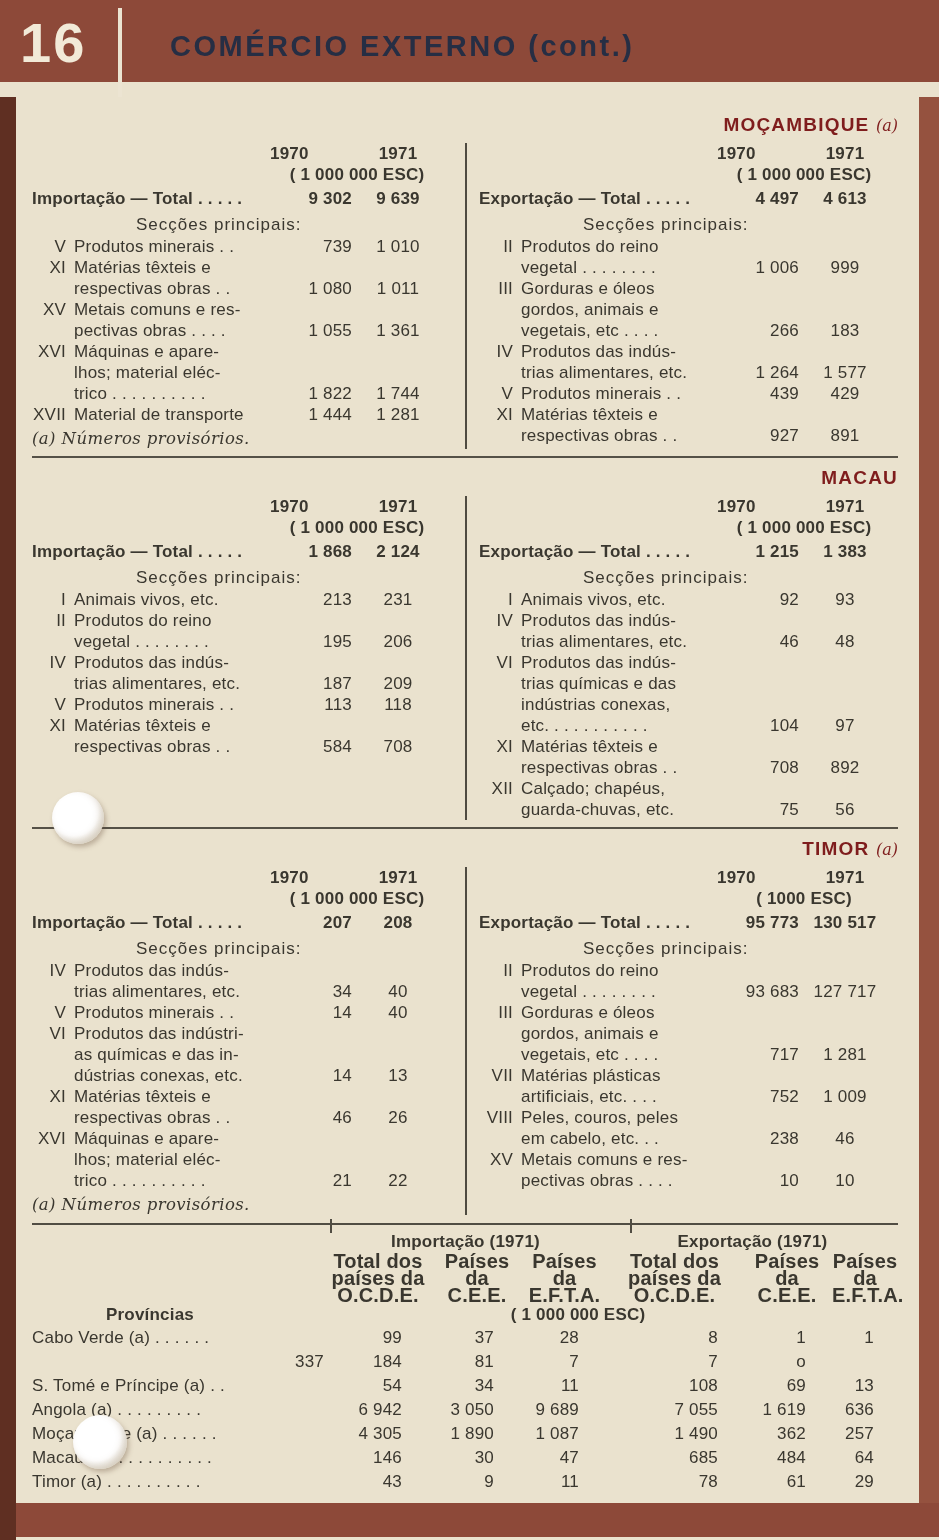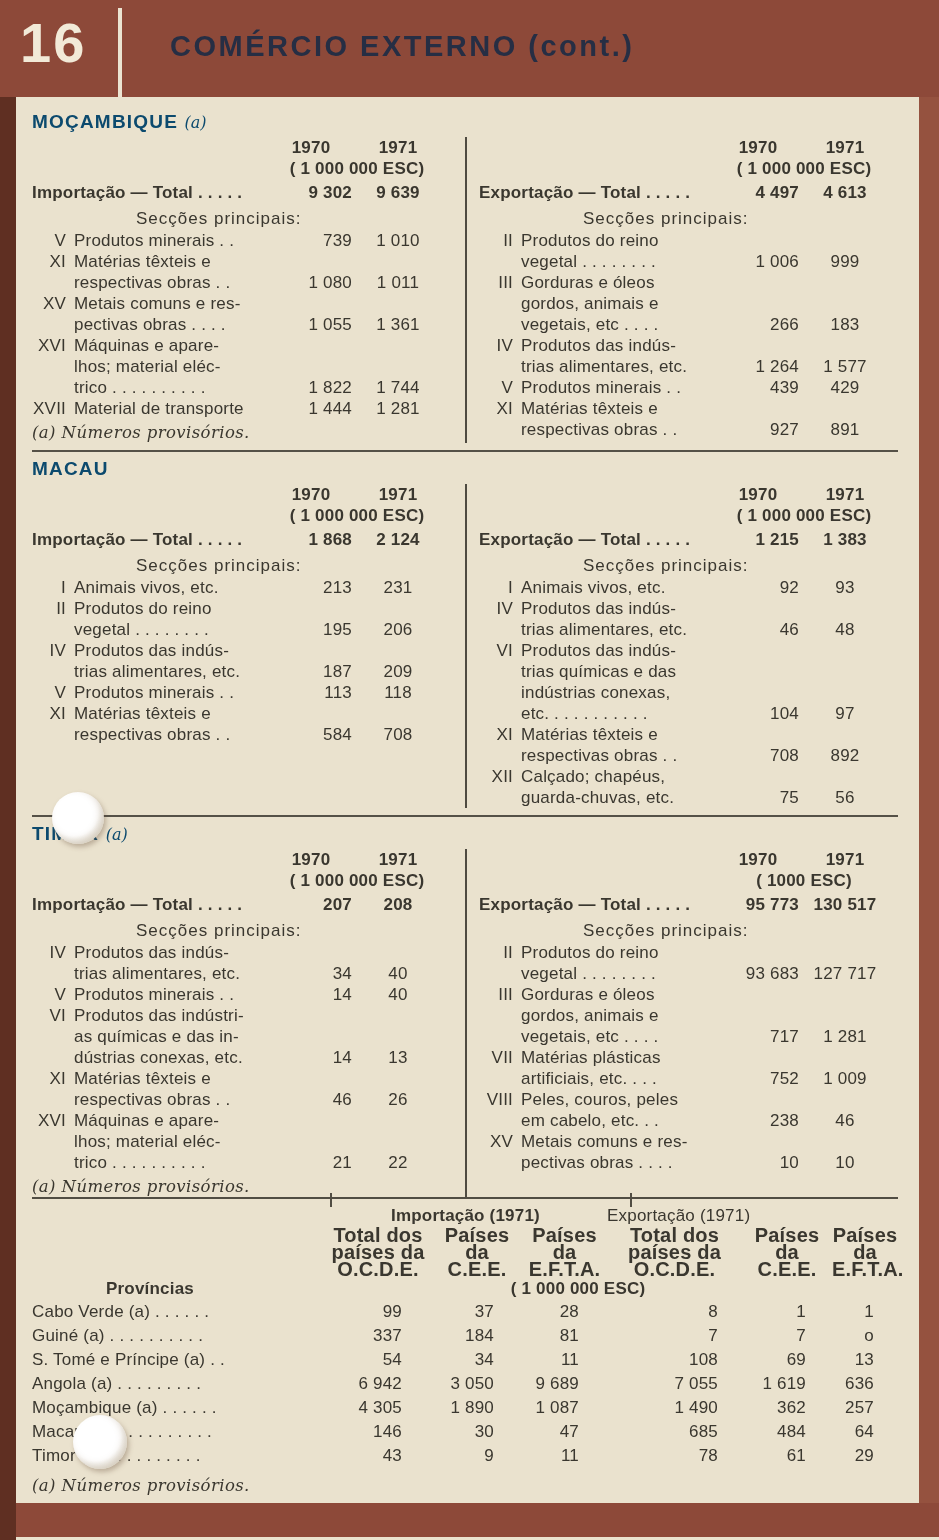--- a/index.html
+++ b/index.html
@@ -7,62 +7,62 @@
   body {
     position:relative;
     background:#eae2ce;
     font-family:"Liberation Sans", sans-serif;
     color:#3a372f;
     font-size:17px;
     letter-spacing:0.2px;
     overflow:hidden;
   }
   
-  .topband { position:absolute; left:0; top:0; width:939px; height:97px; background:#8d4939; z-index:3; }
+  .topband { position:absolute; left:0; top:0; width:939px; height:82px; background:#8d4939; z-index:3; }
   .pagenum { position:absolute; left:20px; top:10px; font-size:56px; font-weight:bold; color:#f2ead8; letter-spacing:2px; }
   .headsep { position:absolute; left:118px; top:8px; width:4px; height:89px; background:#ece4d2; }
   .headtitle { position:absolute; left:170px; top:30px; font-size:29px; font-weight:bold; color:#262e44; letter-spacing:2.5px; white-space:nowrap; }
   .leftstrip { position:absolute; left:0; top:97px; width:16px; height:1443px; background:#5f2f22; z-index:2; }
   .rightstrip { position:absolute; right:0; top:97px; width:20px; height:1406px; background:#95523f; z-index:2; }
   .bottomband { position:absolute; left:16px; top:1503px; width:923px; height:34px; background:#8d4939; z-index:2; }
   
   .punch { position:absolute; border-radius:50%; z-index:6;
     background:radial-gradient(circle at 42% 38%, #ffffff 55%, #eeece4 78%, #d8d3c4 100%);
     box-shadow:2px 3px 5px rgba(100,75,55,0.35), inset -4px -4px 7px rgba(150,125,95,0.28);
   }
   .punch1 { left:52px; top:792px; width:52px; height:52px; }
   .punch2 { left:73px; top:1415px; width:54px; height:54px; }
   
   main { position:absolute; left:32px; top:108px; width:866px; z-index:1; }
-  .sec-title { text-align:left; font-size:19px; font-weight:bold; letter-spacing:1.2px; color:#0c4a6e; margin:2px 0 3px; line-height:23px; }
+  .sec-title { text-align:right; font-size:19px; font-weight:bold; letter-spacing:1.2px; color:#7f1d1d; margin:2px 0 3px; line-height:29px; }
   .sec-title .note { font-family:"DejaVu Serif", serif; font-weight:normal; font-style:italic; font-size:16px; letter-spacing:0; }
   .sec-body { display:flex; align-items:stretch; }
   .half { width:50%; padding-right:10px; }
   .half.export { border-left:2px solid #4f4b41; padding-left:12px; padding-right:0; }
   .row { display:grid; grid-template-columns:42px 196px 82px 92px; line-height:21px; }
-  .y1 { grid-column:3; text-align:center; font-weight:bold; }
+  .y1 { grid-column:3; text-align:left; font-weight:bold; }
   .y2 { grid-column:4; text-align:center; font-weight:bold; }
   .unitcell { grid-column:3/5; text-align:center; font-weight:bold; white-space:nowrap; }
   .total { margin:3px 0; }
   .tlabel { grid-column:1/3; font-weight:bold; }
   .tv { font-weight:bold; }
   .sub { grid-column:2/5; padding-left:62px; letter-spacing:1px; }
   .row .sub { margin:2px 0 1px; }
   .rn { grid-column:1; text-align:right; padding-right:8px; align-self:start; }
   .lbl { grid-column:2; white-space:pre-line; }
   .v1 { grid-column:3; text-align:right; align-self:end; }
   .v2 { grid-column:4; text-align:center; align-self:end; }
   .fnote { font-family:"DejaVu Serif", serif; font-style:italic; font-size:16.5px; letter-spacing:0.4px; margin-top:4px; line-height:20px; }
   .secline { border:none; border-top:2px solid #555147; margin:7px 0 5px; height:0; }
   
-  .bt { position:relative; border-top:2px solid #514d43; padding-top:6px; }
+  .bt { position:relative; border-top:2px solid #514d43; padding-top:6px; margin-top:8px; }
   .tick { position:absolute; width:2px; height:14px; background:#514d43; top:-6px; }
   .btrow { display:grid; grid-template-columns:292px 108px 90px 85px 135px 90px 66px; line-height:22px; }
   .g1 { grid-column:2/5; text-align:center; font-weight:bold; }
-  .g2 { grid-column:5/8; font-weight:normal; }
+  .g2 { grid-column:5/8; text-align:center; font-weight:bold; }
   .bh { text-align:center; font-weight:bold; white-space:pre-line; font-size:20px; line-height:17px; }
   .provlbl { grid-column:1; padding-left:74px; font-weight:bold; }
   .btunit { grid-column:2/7; text-align:center; font-weight:bold; }
   .btrow.data { line-height:24px; }
   .bl { grid-column:1; white-space:nowrap; }
   .bv { text-align:right; }
   .btrow.data .bv:nth-child(2) { padding-right:30px; }
   .btrow.data .bv:nth-child(3) { padding-right:28px; }
   .btrow.data .bv:nth-child(4) { padding-right:28px; }
   .btrow.data .bv:nth-child(5) { padding-right:24px; }
@@ -474,21 +474,20 @@
     <div class="btrow data">
       <span class="bl">Cabo Verde (a) . . . . . .</span>
       <span class="bv">99</span>
       <span class="bv">37</span>
       <span class="bv">28</span>
       <span class="bv">8</span>
       <span class="bv">1</span>
       <span class="bv">1</span>
     </div>
     <div class="btrow data">
-      <span class="bl">Guiné (a) . . . . . . . . . .</span>
       <span class="bv">337</span>
       <span class="bv">184</span>
       <span class="bv">81</span>
       <span class="bv">7</span>
       <span class="bv">7</span>
       <span class="bv">o</span>
     </div>
     <div class="btrow data">
       <span class="bl">S. Tomé e Príncipe (a) . .</span>
       <span class="bv">54</span>

